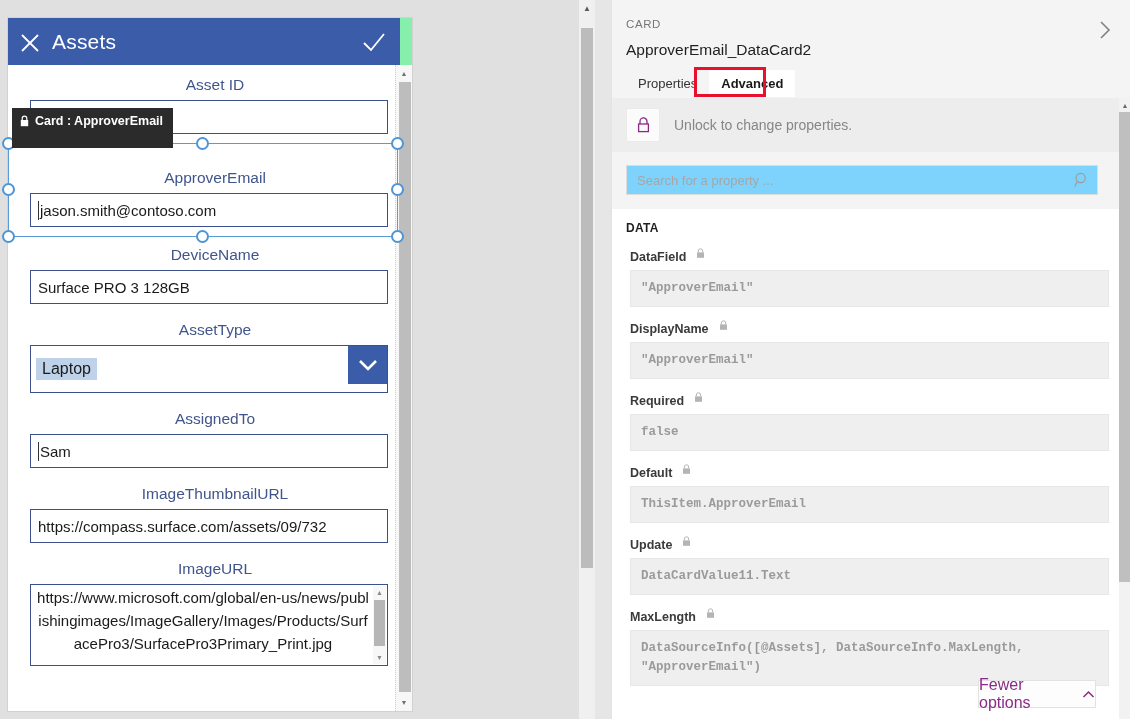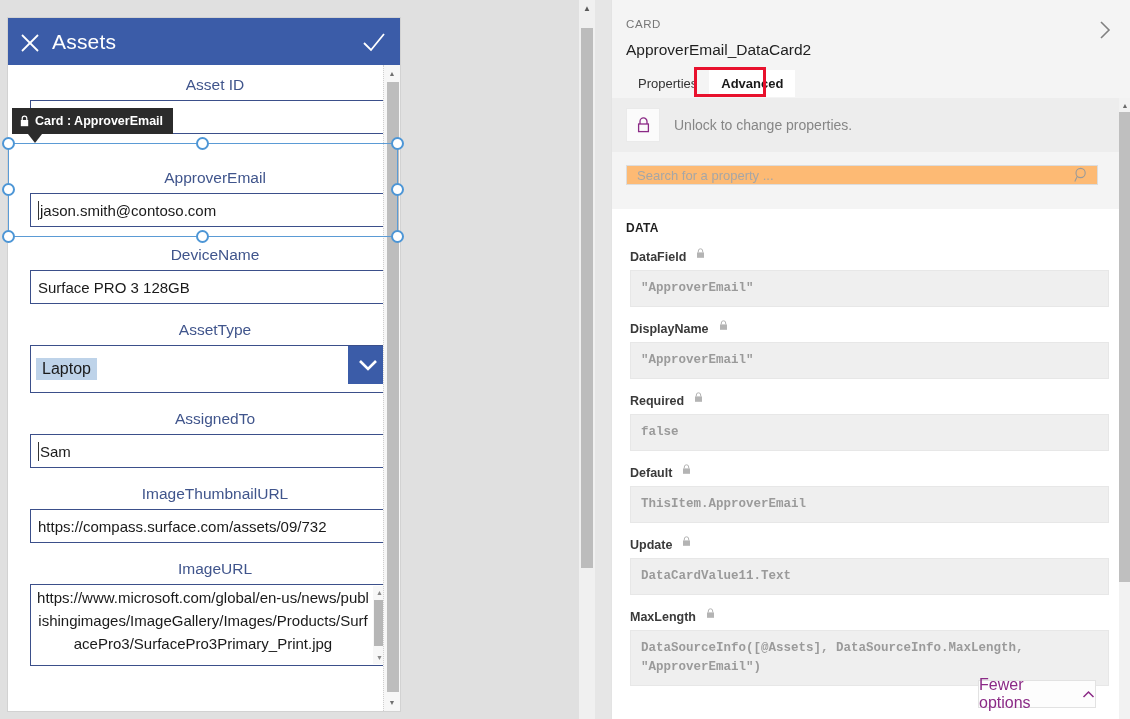--- a/index.html
+++ b/index.html
@@ -10,23 +10,24 @@
     overflow:hidden;
     position:relative;
   }
   
   #canvas-area{
     position:absolute;left:0;top:0;width:595px;height:719px;
     background:#e0e0e0;
   }
   #app-screen{
     position:absolute;left:8px;top:18px;width:392px;height:693px;
-    background:#b91c1c;
+    background:#86efac;
     box-shadow:0 0 0 1px #d2d2d2;
     overflow:hidden;
+    padding-left:12px;
   }
   #app-header{
     position:absolute;left:0;top:0;width:392px;height:47px;
     background:#3b5ca8;
     display:flex;align-items:center;
   }
   #app-header .hdr-close{
     width:44px;height:47px;display:flex;align-items:center;justify-content:center;
     color:#fff;
   }
@@ -110,21 +111,21 @@
   #selection .h.ml{left:-7px;top:50%;margin-top:-7px;}
   #selection .h.mr{right:-7px;top:50%;margin-top:-7px;}
   #selection .h.bl{left:-7px;bottom:-7px;}
   #selection .h.bc{left:50%;margin-left:-7px;bottom:-7px;}
   #selection .h.br{right:-7px;bottom:-7px;}
 
   
   #card-tooltip{
     position:absolute;left:12px;top:108px;height:26px;background:#2b2b2b;
     color:#ffffff;font-size:12.5px;display:flex;align-items:center;
-    padding:0 10px 0 8px;font-weight:600;z-index:40;
+    padding:0 10px 14px 8px;font-weight:600;z-index:40;
   }
   #card-tooltip .tip-lock{margin-right:6px;display:flex;align-items:center;}
   #card-tooltip:after{
     content:"";position:absolute;left:16px;top:26px;width:0;height:0;
     border-left:7px solid transparent;border-right:7px solid transparent;
     border-top:9px solid #2b2b2b;
   }
 
   
   #main-vscroll{
@@ -169,22 +170,22 @@
   #lock-bar .lock-btn{
     width:32px;height:32px;margin-left:14px;background:#fbfbfb;border:1px solid #eaeaea;
     display:flex;align-items:center;justify-content:center;
   }
   #lock-bar .lock-text{margin-left:14px;font-size:14px;color:#868686;}
   #search-zone{
     position:absolute;left:0;top:152px;width:519px;height:57px;background:#f4f4f4;
     border-bottom:1px solid #e4e4e4;
   }
   #prop-search{
-    position:absolute;left:14px;top:13px;width:472px;height:20px;
-    background:#fdba74;border:1px solid #dcdcdc;box-sizing:border-box;
+    position:absolute;left:14px;top:13px;width:472px;height:30px;
+    background:#7dd3fc;border:1px solid #dcdcdc;box-sizing:border-box;
     display:flex;align-items:center;
   }
   #prop-search input{
     border:0;outline:0;flex:1;font-size:13px;color:#444;
     font-family:"Liberation Sans",sans-serif;padding:0 8px 0 10px;background:transparent;
   }
   #prop-search input::placeholder{color:#a6a6a6;}
   #prop-search .mag{width:30px;display:flex;align-items:center;justify-content:center;color:#8e8e8e;}
   #prop-body{
     position:absolute;left:0;top:209px;width:519px;height:510px;background:#ffffff;

